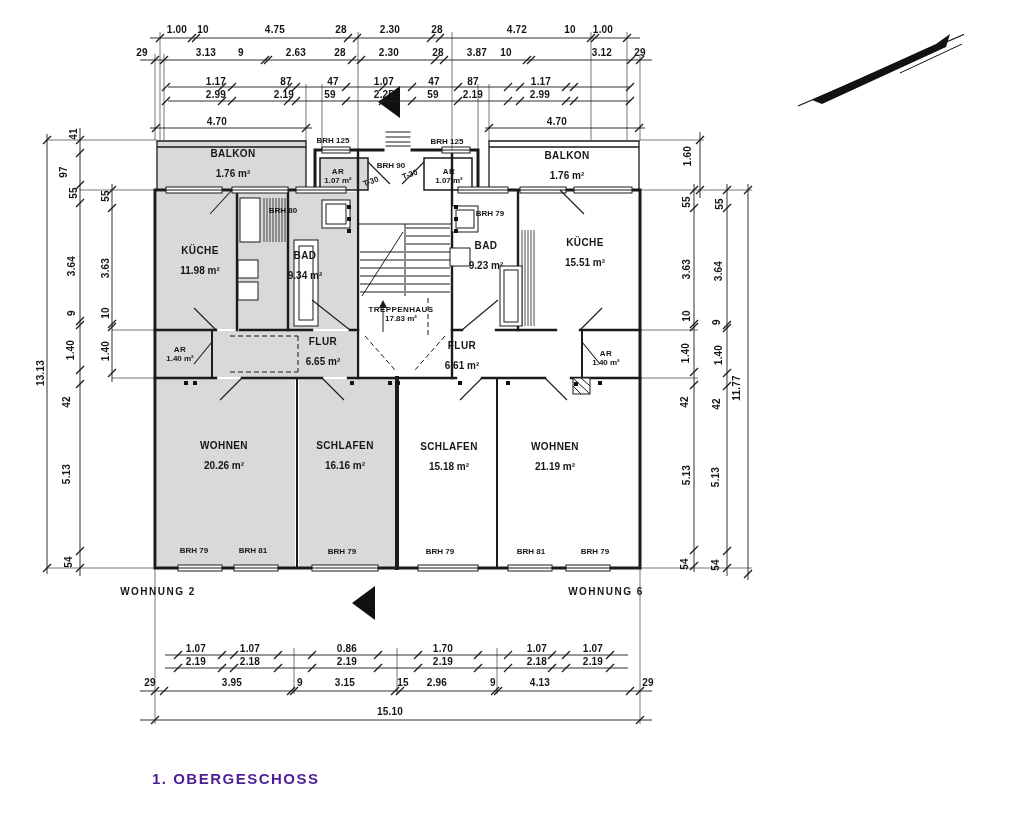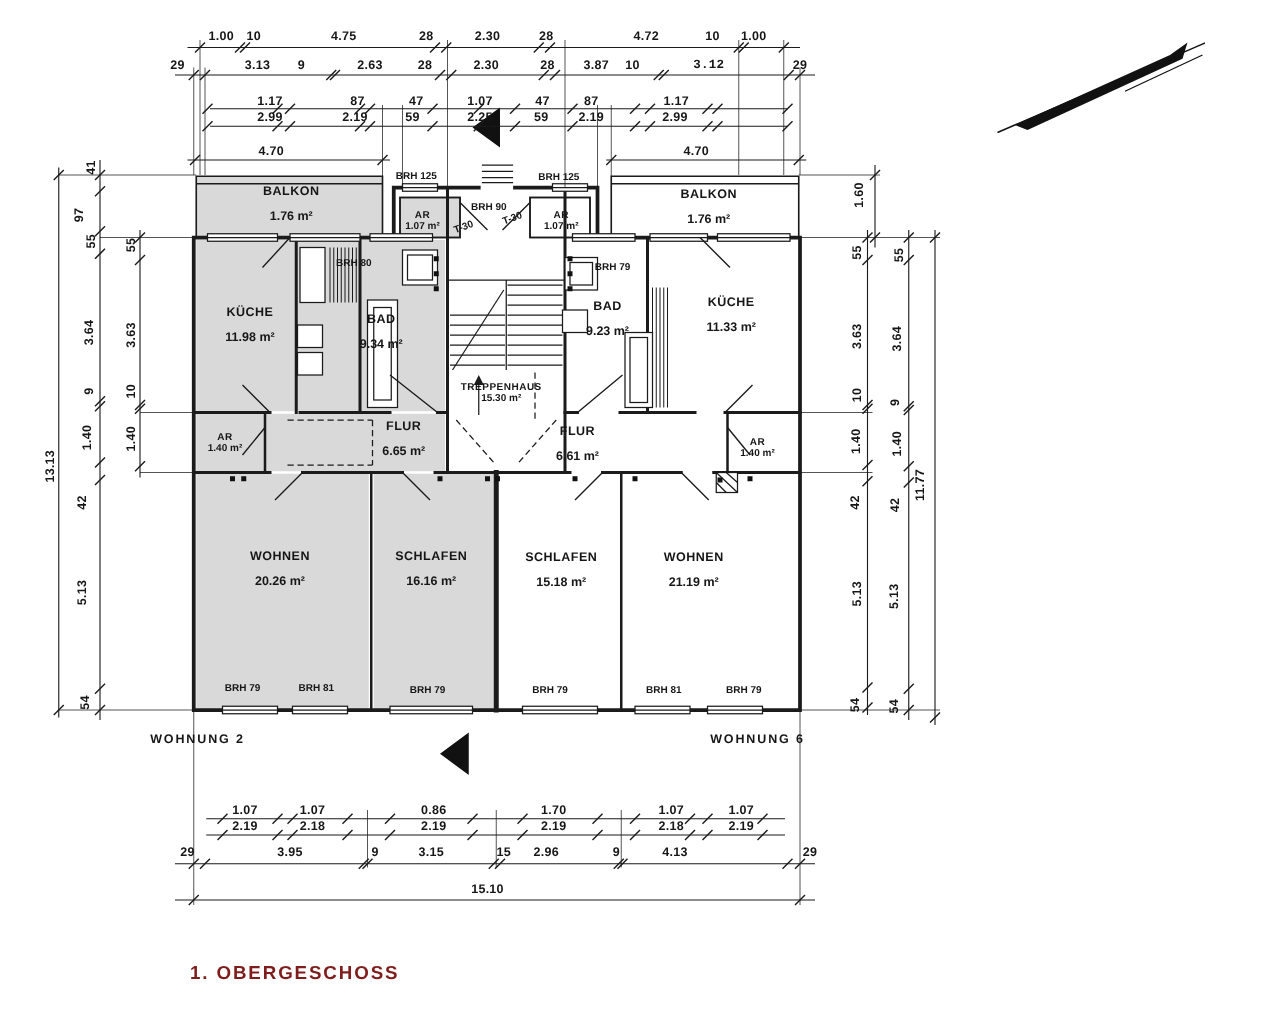--- a/index.html
+++ b/index.html
@@ -9,21 +9,21 @@
   .lbl{position:absolute;color:#161616;white-space:nowrap;line-height:1;
        transform:translate(-50%,-50%);font-family:"Liberation Sans","DejaVu Sans",sans-serif;}
   .dim{font-size:10px;font-weight:700;letter-spacing:.2px;}
   .annot{font-size:8px;font-weight:700;}
   .apt{font-size:10px;font-weight:700;letter-spacing:1.5px;}
   .room{text-align:center;font-weight:700;}
   .room .nm{display:block;font-size:10px;letter-spacing:.4px;}
   .room .ar{display:block;font-size:10px;margin-top:10px;}
   .room.small .nm,.room.small .ar{font-size:8px;margin-top:1px;}
   .title{position:absolute;left:152px;top:770px;font-size:15px;font-weight:700;
-         letter-spacing:1.5px;color:#7f1d1d;}
+         letter-spacing:1.5px;color:#4c1d95;}
 </style>
 </head>
 <body>
 
 <div class="canvas" id="canvas">
 
 <svg width="1024" height="814" viewBox="0 0 1024 814">
 
   <g fill="var(--shade,#d9d9d9)" stroke="none">
     <rect x="157" y="141" width="149" height="48"></rect>
@@ -358,21 +358,21 @@
       <div class="lbl dim" style="left: 603px; top: 30px;">1.00</div>
       <div class="lbl dim" style="left: 142px; top: 53px;">29</div>
       <div class="lbl dim" style="left: 206px; top: 53px;">3.13</div>
       <div class="lbl dim" style="left: 241px; top: 53px;">9</div>
       <div class="lbl dim" style="left: 296px; top: 53px;">2.63</div>
       <div class="lbl dim" style="left: 340px; top: 53px;">28</div>
       <div class="lbl dim" style="left: 389px; top: 53px;">2.30</div>
       <div class="lbl dim" style="left: 438px; top: 53px;">28</div>
       <div class="lbl dim" style="left: 477px; top: 53px;">3.87</div>
       <div class="lbl dim" style="left: 506px; top: 53px;">10</div>
-      <div class="lbl dim" style="left: 567px; top: 53px; font-family: Liberation Mono, monospace;">3.12</div>
+      <div class="lbl dim" style="left: 602px; top: 53px;">3.12</div>
       <div class="lbl dim" style="left: 640px; top: 53px;">29</div>
       <div class="lbl dim" style="left: 216px; top: 82px;">1.17</div>
       <div class="lbl dim" style="left: 286px; top: 82px;">87</div>
       <div class="lbl dim" style="left: 333px; top: 82px;">47</div>
       <div class="lbl dim" style="left: 384px; top: 82px;">1.07</div>
       <div class="lbl dim" style="left: 434px; top: 82px;">47</div>
       <div class="lbl dim" style="left: 473px; top: 82px;">87</div>
       <div class="lbl dim" style="left: 541px; top: 82px;">1.17</div>
       <div class="lbl dim" style="left: 216px; top: 95px;">2.99</div>
       <div class="lbl dim" style="left: 284px; top: 95px;">2.19</div>
@@ -469,29 +469,29 @@
       <div class="lbl room" style="left: 200px; top: 261px;">
         <span class="nm">KÜCHE</span>
         <span class="ar">11.98 m²</span>
       </div>
       <div class="lbl room" style="left: 305px; top: 266px;">
         <span class="nm">BAD</span>
         <span class="ar">9.34 m²</span>
       </div>
       <div class="lbl room small" style="left: 401px; top: 314px;">
         <span class="nm">TREPPENHAUS</span>
-        <span class="ar">15.30 m²</span>
+        <span class="ar">17.83 m²</span>
       </div>
       <div class="lbl room" style="left: 486px; top: 256px;">
         <span class="nm">BAD</span>
         <span class="ar">9.23 m²</span>
       </div>
       <div class="lbl room" style="left: 585px; top: 253px;">
         <span class="nm">KÜCHE</span>
-        <span class="ar">11.33 m²</span>
+        <span class="ar">15.51 m²</span>
       </div>
       <div class="lbl room small" style="left: 180px; top: 354px;">
         <span class="nm">AR</span>
         <span class="ar">1.40 m²</span>
       </div>
       <div class="lbl room" style="left: 323px; top: 352px;">
         <span class="nm">FLUR</span>
         <span class="ar">6.65 m²</span>
       </div>
       <div class="lbl room" style="left: 462px; top: 356px;">

